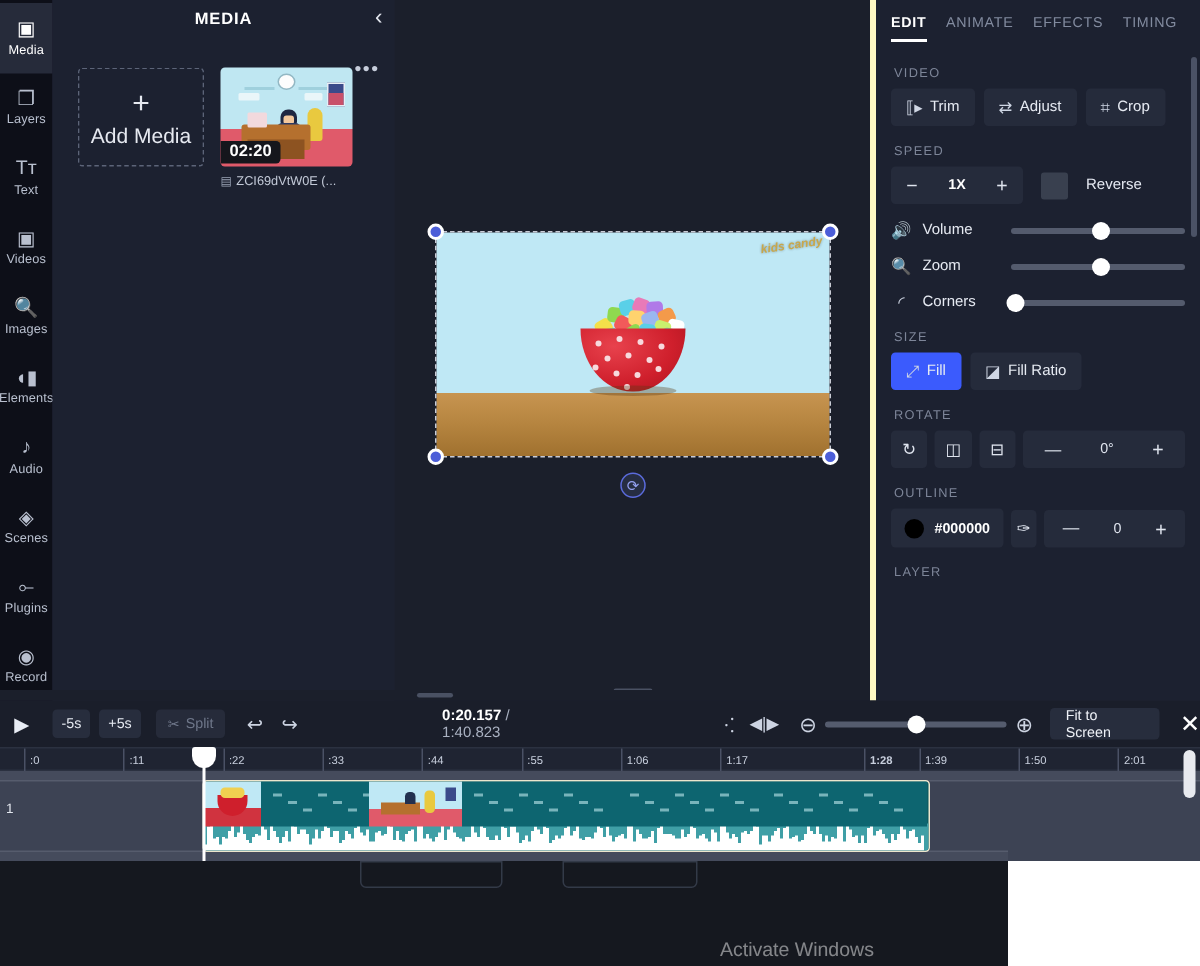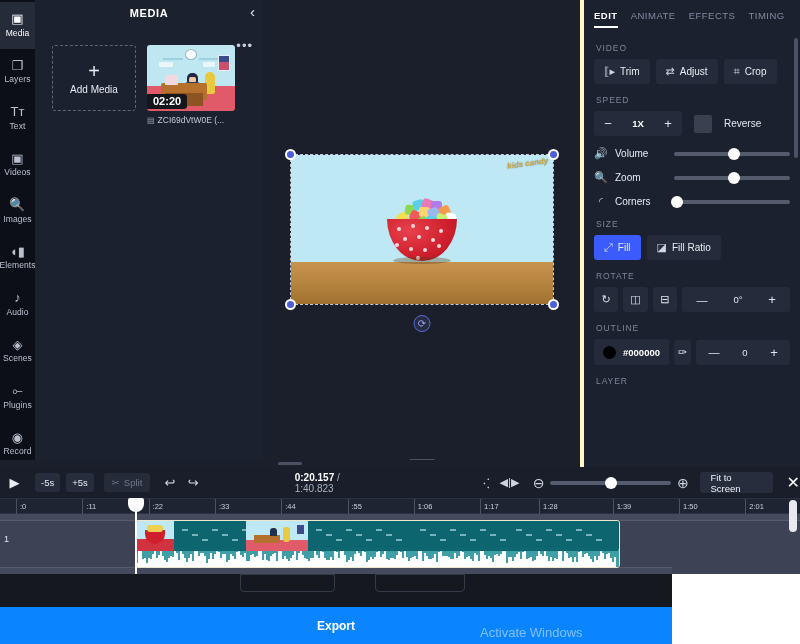--- a/index.html
+++ b/index.html
@@ -46,21 +46,21 @@
   #media-tabs { display: flex; gap: 18px; padding: 20px 0 0 17px; }
   .mtab { font-size: 9.5px; letter-spacing: .7px; color: #7e879b; cursor: pointer; }
   .mtab.active { color: #ffffff; }
   #media-grid { display: flex; gap: 11px; padding: 19px 0 0 17px; }
   #add-media {
     width: 84px; height: 66px; border: 1.4px dashed #5c6478; border-radius: 3px;
     display: flex; flex-direction: column; align-items: center; justify-content: center;
     color: #e6e9f0; cursor: pointer;
   }
   #add-media .plus { font-size: 20px; line-height: 20px; font-weight: 300; }
-  #add-media .lbl { font-size: 10px; margin-top: 3px; }
+  #add-media .lbl { font-size: 14px; margin-top: 3px; }
   #media-thumb-wrap { width: 88px; cursor: pointer; }
   #media-thumb {
     position: relative; width: 88px; height: 66px; border-radius: 3px; overflow: hidden;
     background: linear-gradient(#bfe7f2 0%, #bfe7f2 62%, #e05a6a 62%, #e05a6a 100%);
   }
   .tb-desk { position:absolute; left:14px; top:38px; width:46px; height:17px; background:#b5702e; border-radius:2px;}
   .tb-desk2{ position:absolute; left:18px; top:48px; width:38px; height:13px; background:#8d5321;}
   .tb-mon  { position:absolute; left:18px; top:30px; width:13px; height:10px; background:#f2d9dd; border-radius:1px;}
   .tb-head { position:absolute; left:40px; top:28px; width:11px; height:10px; background:#1f2742; border-radius:5px 5px 2px 2px;}
   .tb-face { position:absolute; left:42px; top:32px; width:7px; height:6px; background:#f3c79c; border-radius:2px;}
@@ -510,21 +510,21 @@
 
   <div id="ruler">
       <div class="tick" style="left: 16px;">:0</div>
       <div class="tick" style="left: 82.3px;">:11</div>
       <div class="tick" style="left: 148.6px;">:22</div>
       <div class="tick" style="left: 214.9px;">:33</div>
       <div class="tick" style="left: 281.2px;">:44</div>
       <div class="tick" style="left: 347.5px;">:55</div>
       <div class="tick" style="left: 413.8px;">1:06</div>
       <div class="tick" style="left: 480.1px;">1:17</div>
-      <div class="tick" style="left: 539px;">1:28</div>
+      <div class="tick" style="left: 576px; font-weight: bold;">1:28</div>
       <div class="tick" style="left: 612.7px;">1:39</div>
       <div class="tick" style="left: 679px;">1:50</div>
       <div class="tick" style="left: 745.3px;">2:01</div>
     </div>
 
   <div id="tracks">
     <div id="track-row"></div>
     <div id="track-label">1</div>
   </div>
 
@@ -828,20 +828,17 @@
     </div>
 
   <div id="playhead">
     <div id="playhead-cap"></div>
   </div>
   <div id="tl-scroll"></div>
 
   <div id="below">
     <div class="ghost-btn" style="left:240px;width:95px"></div>
     <div class="ghost-btn" style="left:375px;width:90px"></div>
-    <div id="export-bar">
-      <div id="export-label">Export</div>
-    </div>
     <div id="activate-wm">Activate Windows</div>
   </div>
   <div id="panel-divider"></div>
   <div id="white-panel"></div>
 </div>
 
 </body></html>

